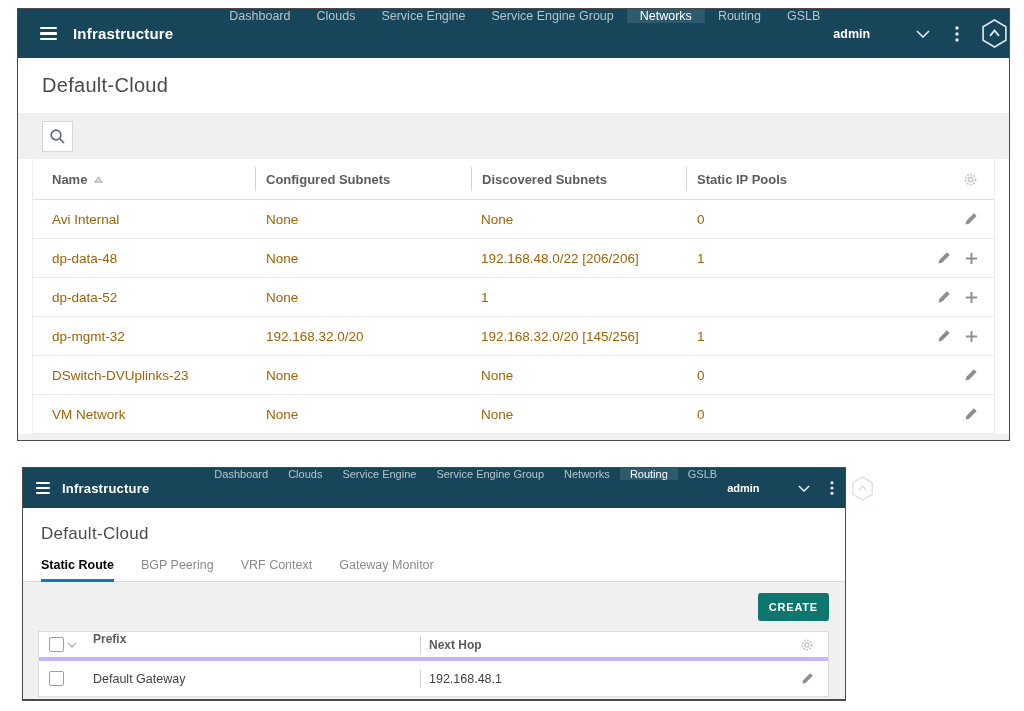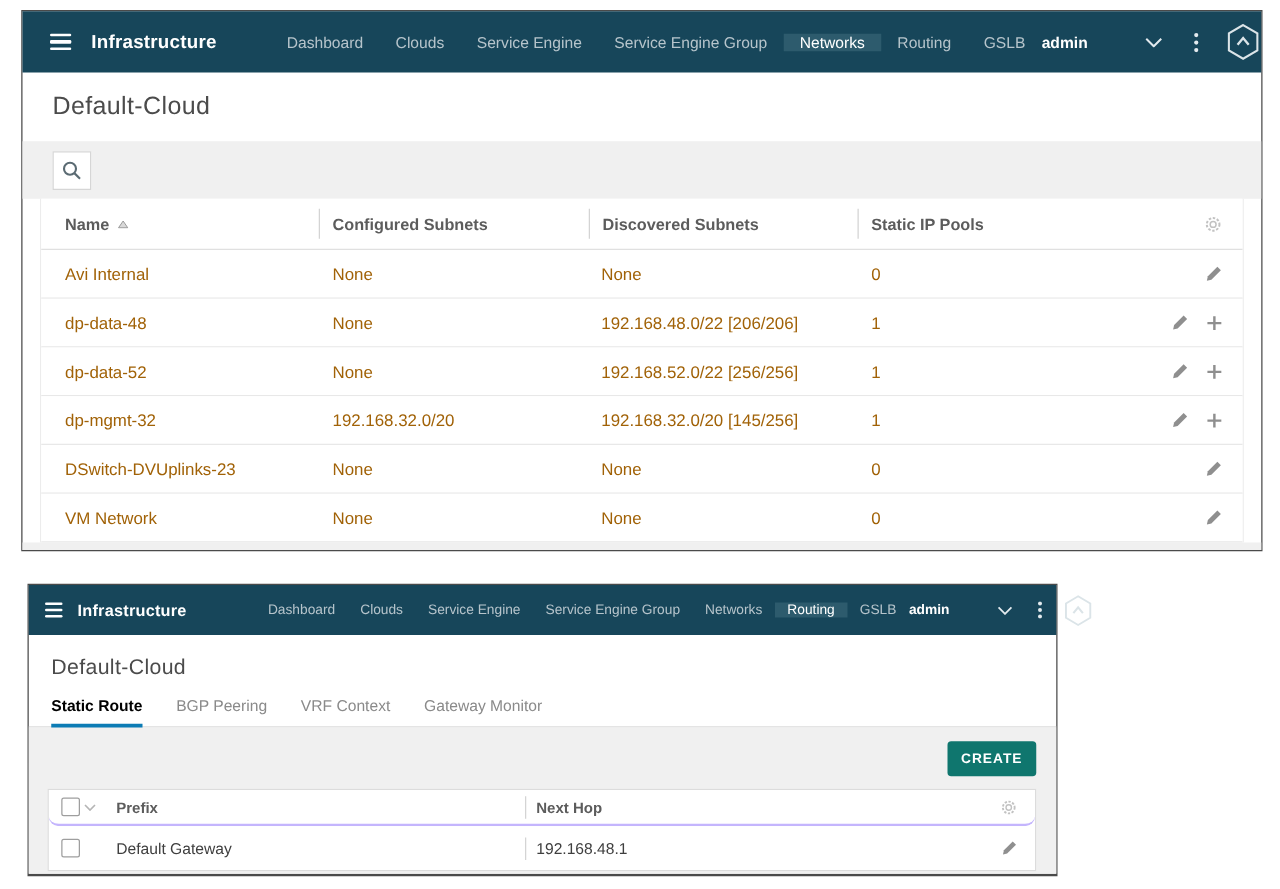--- a/index.html
+++ b/index.html
@@ -15,21 +15,21 @@
   .nb-lg { height:49px; font-size:12.5px; }
   .nb-sm { height:40px; font-size:11px; }
   .nav-burger { display:flex; flex-direction:column; gap:3px; cursor:pointer; }
   .nav-burger span { width:17px; height:2.4px; background:#fff; border-radius:1px; }
   .nb-lg .nav-burger { margin-left:22px; }
   .nb-sm .nav-burger { margin-left:13px; }
   .nb-sm .nav-burger span { width:14px; height:2px; gap:2.5px; }
   .nav-title { color:#fff; font-weight:700; letter-spacing:.2px; white-space:nowrap; }
   .nb-lg .nav-title { font-size:15px; margin-left:16px; }
   .nb-sm .nav-title { font-size:13px; margin-left:12px; }
-  .nav-items { display:flex; height:100%; align-items:center; }
+  .nav-items { display:flex; height:100%; align-items:flex-start; }
   .nb-lg .nav-items { margin-left:43px; }
   .nb-sm .nav-items { margin-left:55px; }
   .nav-item { display:flex; align-items:center; cursor:pointer; white-space:nowrap; }
   .nb-lg .nav-item { padding:0 13px; }
   .nb-sm .nav-item { padding:0 10px; }
   .nav-item.selected { background:#2d5b6d; color:#fff; }
   .nav-right { margin-left:auto; display:flex; align-items:center; }
   .nav-user { color:#fff; font-weight:700; cursor:pointer; }
   .nb-lg .nav-chevron { margin-left:46px; } .nb-sm .nav-chevron { margin-left:38px; }
   .nb-lg .nav-kebab { margin-left:25px; }  .nb-sm .nav-kebab { margin-left:20px; }
@@ -62,21 +62,21 @@
   .head-route { height:36px; display:flex; align-items:flex-end; padding-left:18px; flex:none; }
   .head-route h1 { font-size:17px; font-weight:400; color:#4b4b4b; letter-spacing:.3px; }
   .tabs { display:flex; gap:27px; padding-left:18px; border-bottom:1px solid #dcdcdc; margin-top:14px; flex:none; }
   .tab { font-size:12.5px; color:#8a8a8a; padding-bottom:9px; position:relative; cursor:pointer; white-space:nowrap; }
   .tab.active { color:#000000; font-weight:700; }
   .tab.active::after { content:""; position:absolute; left:0; right:0; bottom:-1px; height:3px; background:#0d7cb5; }
   .routing-body { flex:1; background:#f0f0f0; padding:11px 16px 0 15px; display:flex; flex-direction:column; }
   .create-row { display:flex; justify-content:flex-end; flex:none; }
   .create-btn { background:#0f766e; color:#fff; font-size:11px; font-weight:700; letter-spacing:.8px; border:none; border-radius:3px; padding:8px 11px; cursor:pointer; }
   .route-table { background:#fff; border:1px solid #dcdcdc; margin-top:10px; flex:none; }
-  .rt-head { display:flex; align-items:center; height:29px; font-size:12px; font-weight:700; color:#5c5c5c; border-bottom:2px solid #c4b5fd;border-radius:8px; }
+  .rt-head { display:flex; height:29px; font-size:12px; font-weight:700; color:#5c5c5c; border-bottom:4px solid #c4b5fd; }
   .rt-row { display:flex; align-items:center; height:35px; font-size:12.5px; color:#3f3f3f; }
   .rt-check { width:50px; display:flex; align-items:center; padding-left:10px; gap:3px; flex:none; }
   .checkbox { width:15px; height:15px; border:1px solid #9e9e9e; border-radius:2px; background:#fff; cursor:pointer; flex:none; }
   .rt-prefix { width:331px; padding-left:4px; flex:none; }
   .rt-nexthop { flex:1; position:relative; padding-left:9px; align-self:stretch; display:flex; align-items:center; }
   .rt-nexthop::before { content:""; position:absolute; left:0; top:50%; transform:translateY(-50%); width:1px; height:18px; background:#d4d4d4; }
   .rt-act { width:50px; display:flex; justify-content:flex-end; padding-right:14px; flex:none; }
 </style>
 </head>
 <body>
@@ -191,21 +191,20 @@
             <svg width="13" height="13" viewBox="0 0 14 14">
               <path d="M7 1 V13 M1 7 H13" stroke="#8f8f8f" stroke-width="2.1"></path>
             </svg>
           </button>
       </div>
     </div>
 
     <div class="tr">
       <div class="td col-name">dp-data-52</div>
       <div class="td col-disc">None</div>
-      <div class="td col-conf">192.168.52.0/22 [256/256]</div>
       <div class="td col-pool">1</div>
       <div class="col-act">
         <button class="icon-btn">
             <svg width="14" height="14" viewBox="0 0 16 16">
               <path d="M11.3 1.5 L14.5 4.7 L5.8 13.4 L1.7 14.3 L2.6 10.2 Z" fill="#8f8f8f"></path>
             </svg>
           </button>
         <button class="icon-btn">
             <svg width="13" height="13" viewBox="0 0 14 14">
               <path d="M7 1 V13 M1 7 H13" stroke="#8f8f8f" stroke-width="2.1"></path>

